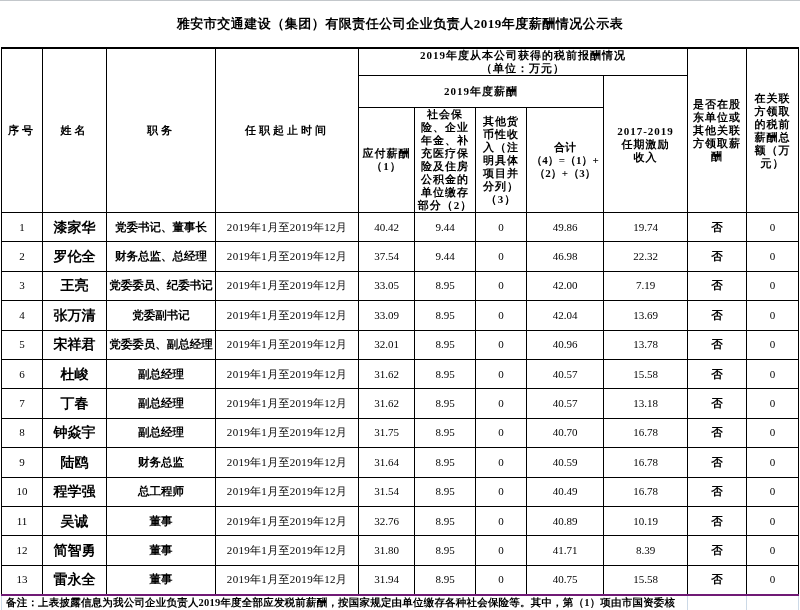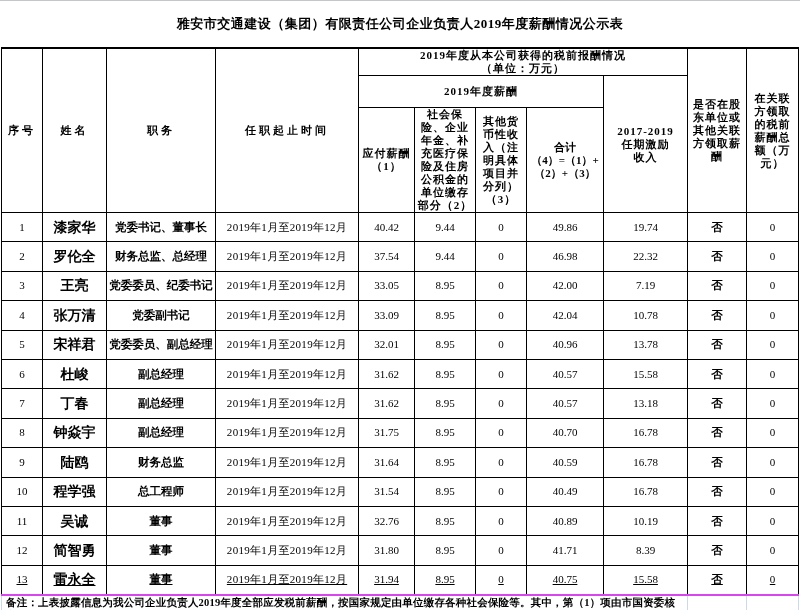--- a/index.html
+++ b/index.html
@@ -32,21 +32,21 @@
   .sp1{letter-spacing:1px;}
   .pre{white-space:pre-line;}
   .vcol{padding:14px 5px;letter-spacing:1px;}
   .vcol2{padding:18px 3px;letter-spacing:1px;}
   tbody td{height:29.4px;}
   tbody .c-name{font-weight:bold;font-size:14px;}
   tbody .c-pos{font-weight:bold;font-size:11.5px;margin-left:6px;}
   tbody .c-term{font-size:11px;letter-spacing:0.3px;}
   tbody .c-num{font-size:11px;}
   tbody .c-rel{font-weight:bold;font-size:11.5px;}
-  tbody tr:last-child td{border-bottom:2px solid #d946ef;text-decoration:underline;}
+  tbody tr:last-child td{border-bottom:2px solid #701a75;}
   tfoot td{
     height:25px;border:1px solid #ccd9e6;border-top:none;
     font-weight:bold;font-size:10.5px;text-align:left;padding:0 4px;
     letter-spacing:0.2px;
   }
 </style>
 </head>
 <body>
 
 <div class="title">雅安市交通建设（集团）有限责任公司企业负责人2019年度薪酬情况公示表</div>
@@ -134,21 +134,21 @@
       </tr>
       <tr>
         <td class="c-num">4</td>
         <td class="c-name">张万清</td>
         <td class="c-pos">党委副书记</td>
         <td class="c-term">2019年1月至2019年12月</td>
         <td class="c-num">33.09</td>
         <td class="c-num">8.95</td>
         <td class="c-num">0</td>
         <td class="c-num">42.04</td>
-        <td class="c-num">10.78</td>
+        <td class="c-num">13.69</td>
         <td class="c-rel">否</td>
         <td class="c-num">0</td>
       </tr>
       <tr>
         <td class="c-num">5</td>
         <td class="c-name">宋祥君</td>
         <td class="c-pos">党委委员、副总经理</td>
         <td class="c-term">2019年1月至2019年12月</td>
         <td class="c-num">32.01</td>
         <td class="c-num">8.95</td>

